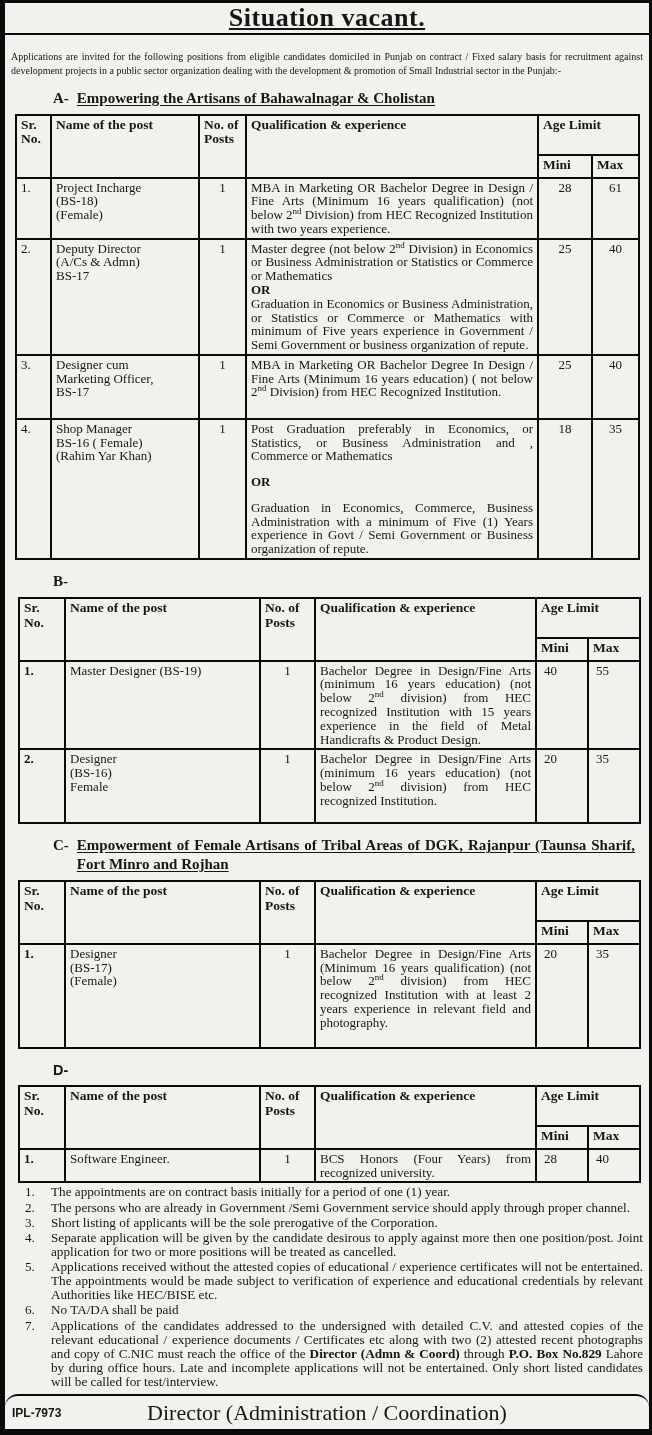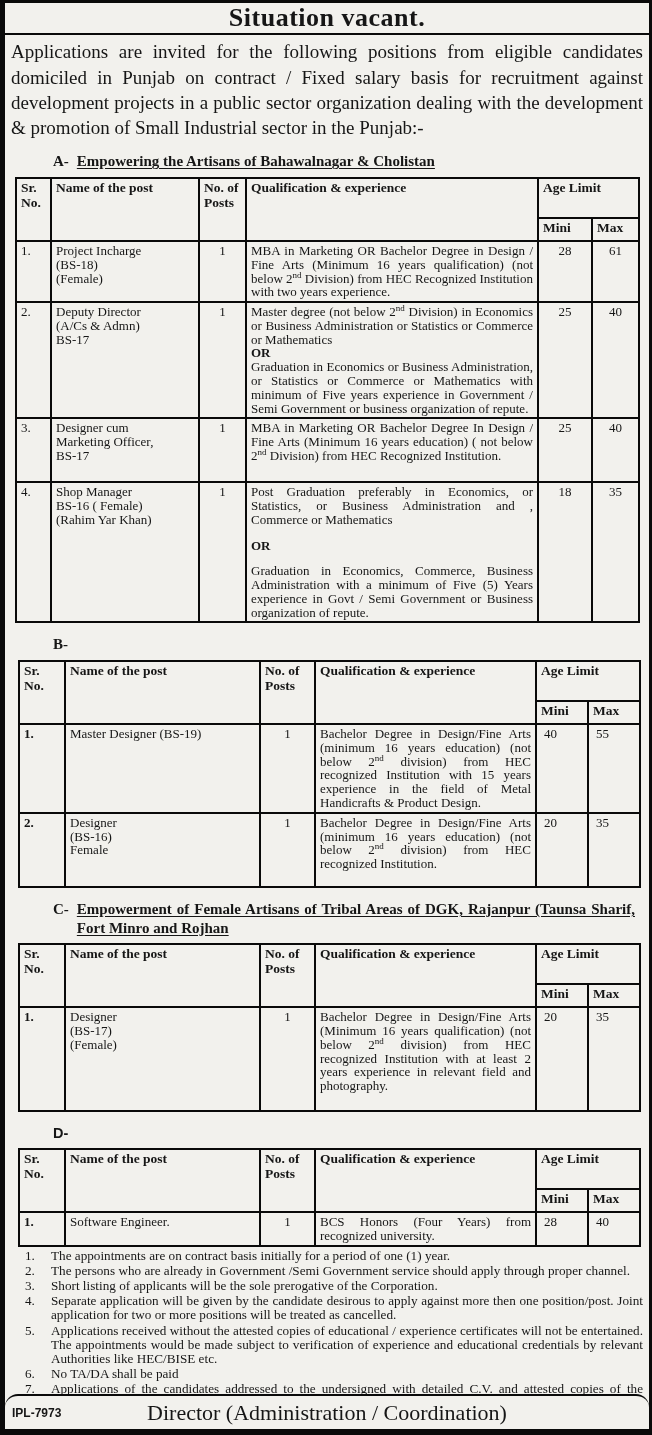--- a/index.html
+++ b/index.html
@@ -7,26 +7,26 @@
     width:652px;height:1435px;box-sizing:border-box;
     background:#f2f1ed;color:#161616;
     border:3px solid #0a0a0a;border-left-width:5px;border-bottom-width:6px;
     font-family:"Liberation Serif","DejaVu Serif",serif;
     display:flex;flex-direction:column;overflow:hidden;
   }
   .content{flex:1 1 auto;min-height:0;overflow:hidden;}
   
   .title-bar{
     text-align:center;font-weight:bold;font-size:26px;line-height:1.05;
-    padding:1px 0 2px 0;border-bottom:2px solid #0a0a0a;letter-spacing:.5px;
+    padding:1px 0 2px 0;border-bottom:2px solid #0a0a0a;letter-spacing:.5px;text-decoration:underline;
   }
   
   .intro{
-    font-size:19px;line-height:1.33;text-align:justify;
-    margin:4px 6px 2px 6px;
+    font-size:10px;line-height:1.33;text-align:justify;
+    margin:15px 6px 2px 6px;
   }
   
   .section-heading{
     display:flex;align-items:flex-start;
     padding-left:48px;padding-right:14px;
     font-weight:bold;font-size:15px;line-height:1.25;
     margin:12px 0 6px 0;
   }
   .section-heading.sans{
     font-family:"Liberation Sans","DejaVu Sans",sans-serif;font-size:14.5px;
@@ -155,21 +155,21 @@
               <td class="c-min">25</td>
               <td class="c-max">40</td>
             </tr>
             <tr>
               <td class="c-sr">4.</td>
               <td class="c-post">Shop Manager<br>BS-16 ( Female)<br>(Rahim Yar Khan)</td>
               <td class="c-posts">1</td>
               <td class="c-qual">
                 <div class="">Post Graduation preferably in Economics, or Statistics, or Business Administration and , Commerce or Mathematics</div>
                 <div class="q-or q-gap">OR</div>
-                <div class=" q-gap">Graduation in Economics, Commerce, Business Administration with a minimum of Five (5) Years experience in Govt / Semi Government or Business organization of repute.</div>
+                <div class=" q-gap">Graduation in Economics, Commerce, Business Administration with a minimum of Five (1) Years experience in Govt / Semi Government or Business organization of repute.</div>
               </td>
               <td class="c-min">18</td>
               <td class="c-max">35</td>
             </tr>
           </tbody>
         </table>
         <div class="section-heading">
           <span class="sec-label">B-</span>
         </div>
         <table class="jobs-table sec-B cols-b">

